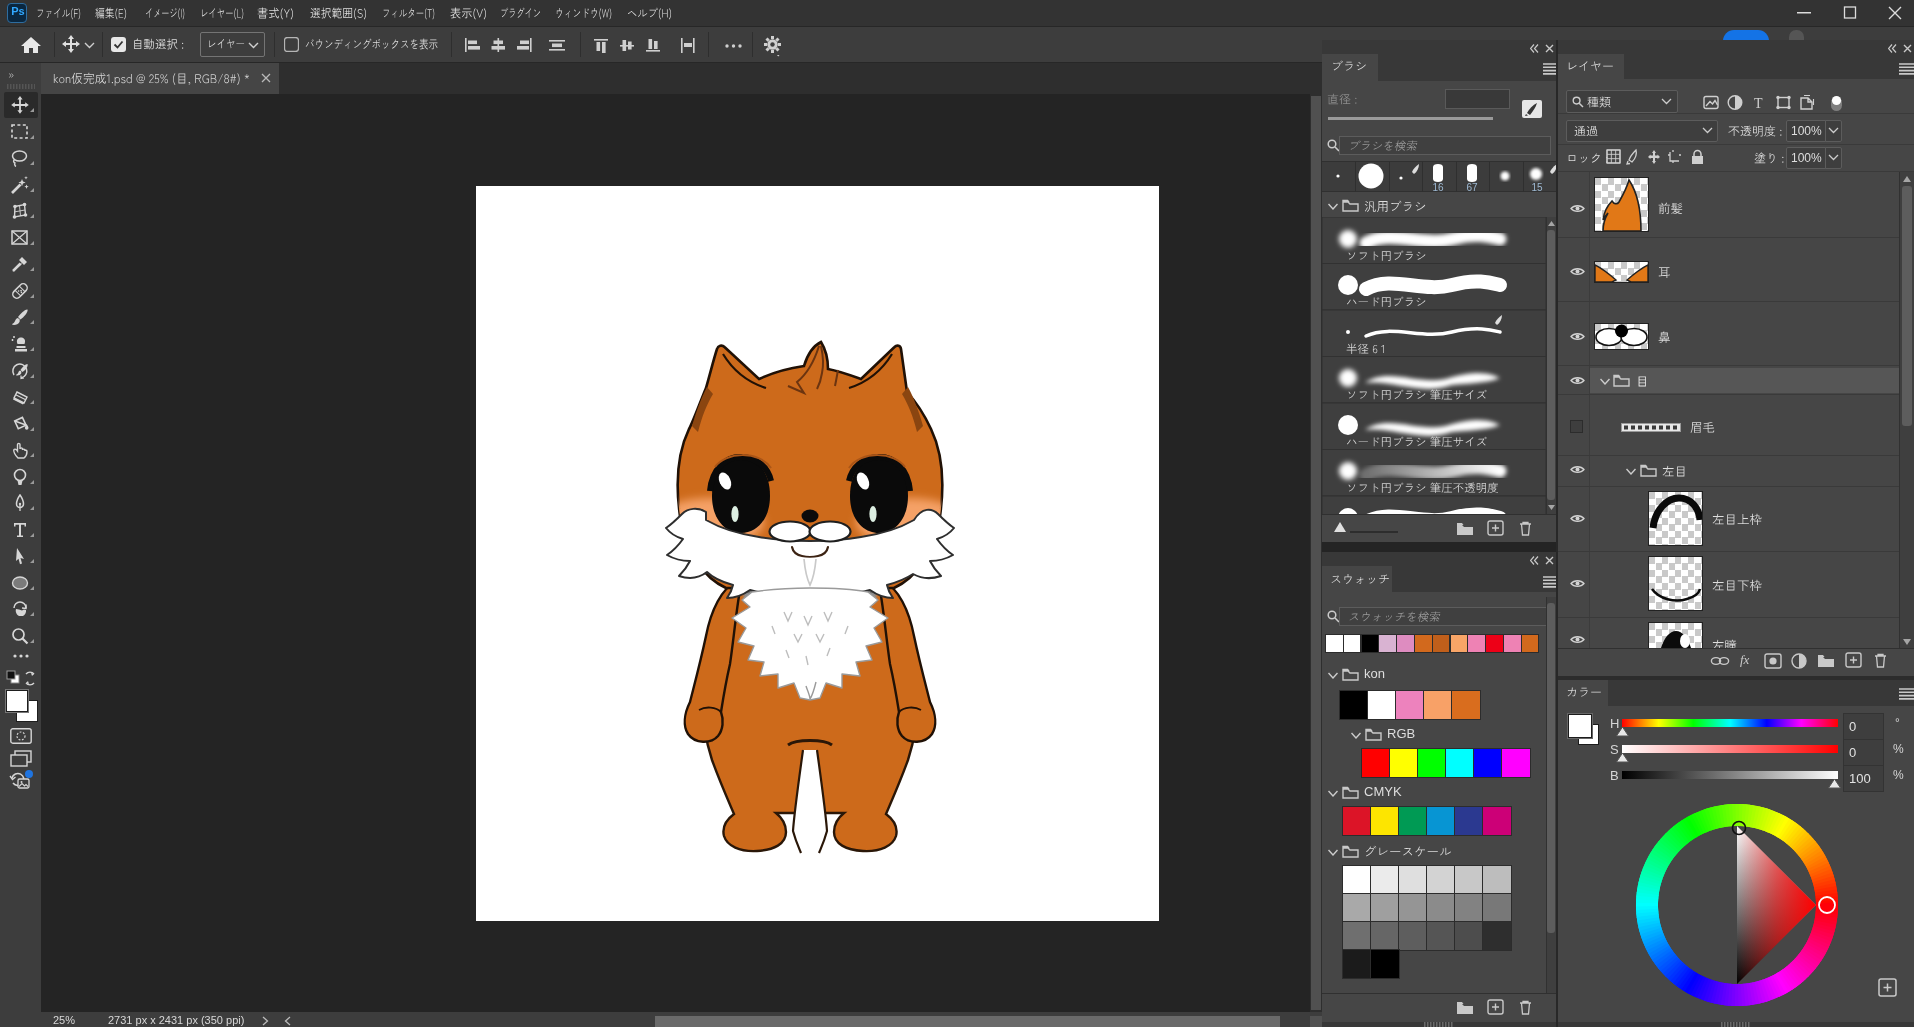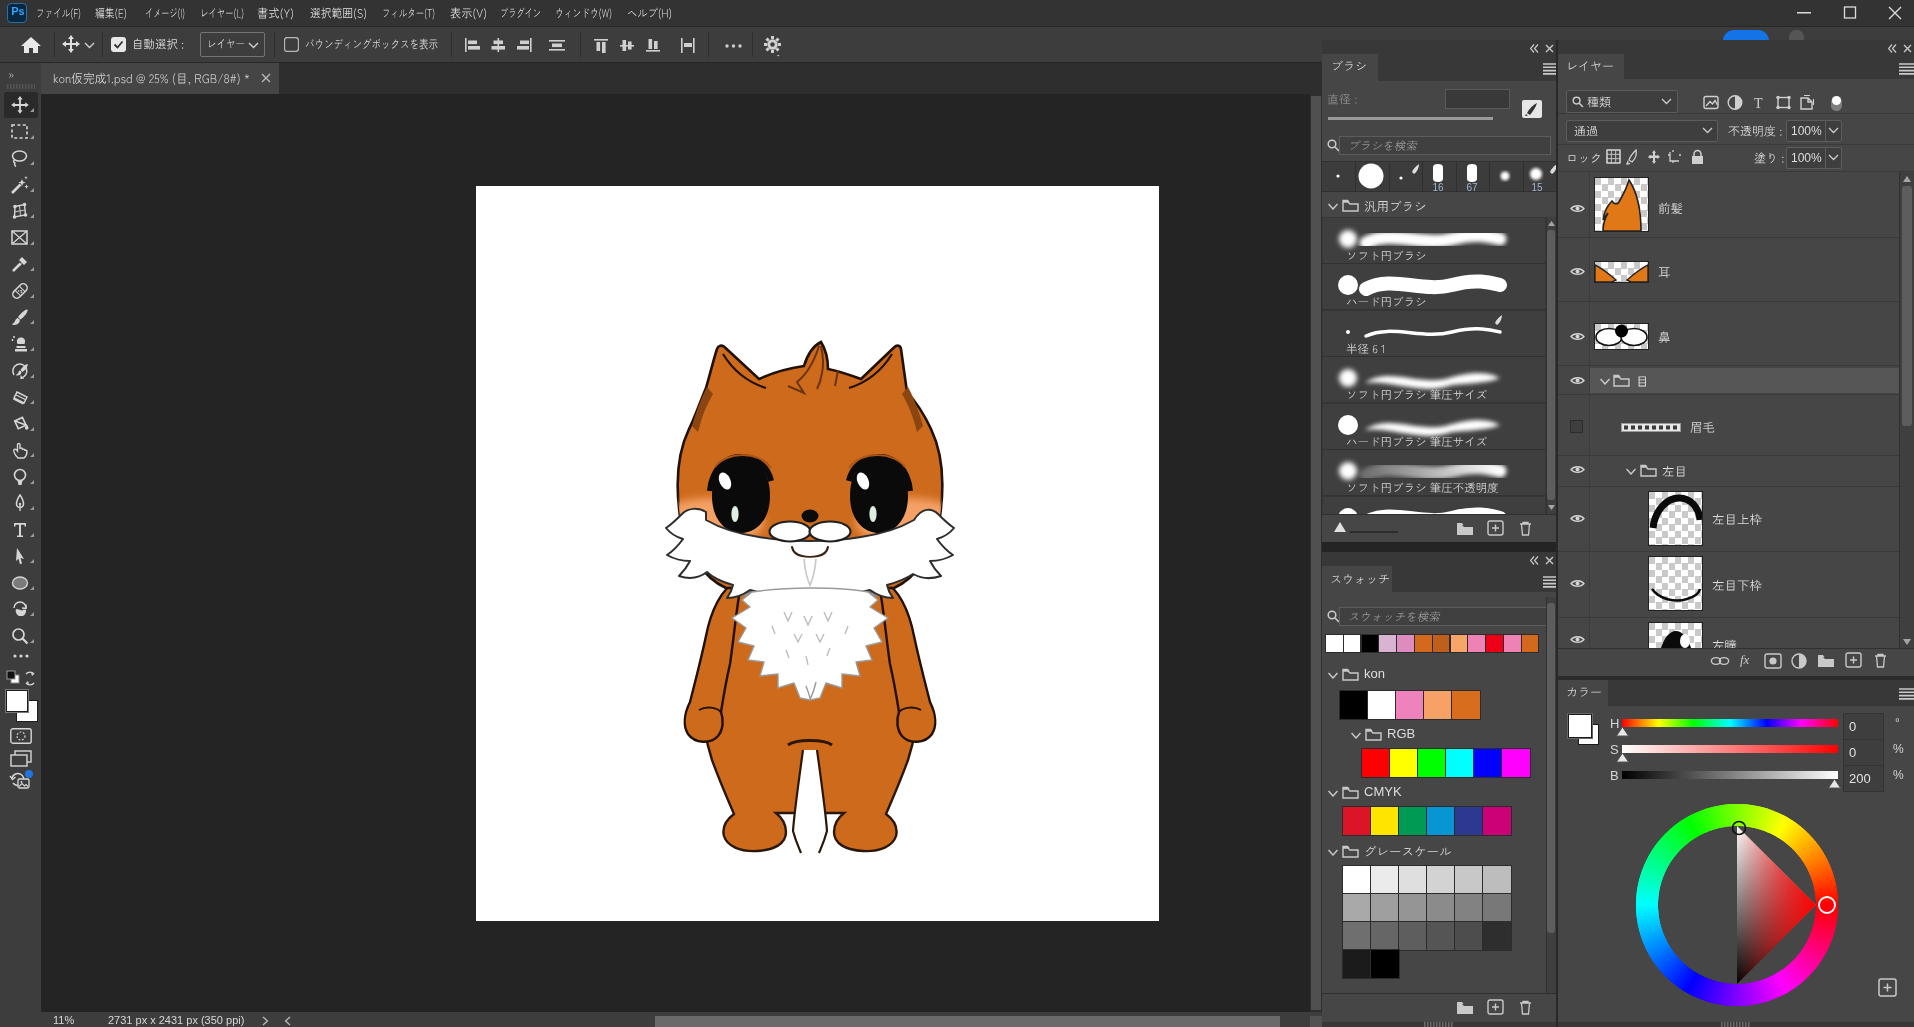--- a/index.html
+++ b/index.html
@@ -354,21 +354,21 @@
     <rect x="9" y="9" width="11" height="9" rx="1.5" fill="#3d3d3d" stroke="#d6d6d6" stroke-width="1.3"></rect>
     <circle cx="12.5" cy="12" r="1" fill="#d6d6d6"></circle>
     <path d="M10 16.5 L13 13.5 L15.5 16 L17 14.5 L19 16.5" fill="none" stroke="#d6d6d6" stroke-width="1.1"></path>
     <circle cx="20" cy="4" r="4" fill="#1f74e0"></circle>
   </svg>
 <div style="position:absolute;left:1310px;top:94px;width:12px;height:918px;background:#2e2e2e"></div>
 <div style="position:absolute;left:1311px;top:96px;width:10px;height:914px;background:#505050"></div>
 <div style="position:absolute;left:0;top:1012px;width:1322px;height:15px;background:#3d3d3d"></div>
 <div style="position:absolute;left:655px;top:1016px;width:625px;height:11px;background:#6a6a6a"></div>
 <div style="position:absolute;left:1310px;top:1016px;width:12px;height:11px;background:#525252"></div>
-<div class="abs" style="left:53px;top:1014px;font-size:11px;color:#d8d8d8">11%</div>
+<div class="abs" style="left:53px;top:1014px;font-size:11px;color:#d8d8d8">25%</div>
 <div class="abs" style="left:108px;top:1014px;font-size:11px;color:#d8d8d8">2731 px x 2431 px (350 ppi)</div>
 <svg class="abs" style="left:262px;top:1016px" width="40" height="10">
     <path d="M1 1 L5.5 5 L1 9" stroke="#bbb" stroke-width="1.3" fill="none"></path>
     <path d="M28 1 L23.5 5 L28 9" stroke="#bbb" stroke-width="1.3" fill="none"></path>
   </svg>
 <div style="position:absolute;left:476px;top:186px;width:683px;height:735px;background:#ffffff"></div>
 <svg class="abs" style="left:476px;top:186px" width="682" height="733" viewBox="0 0 682 733">
 <defs>
 <filter id="b4" x="-60%" y="-60%" width="220%" height="220%">
         <feGaussianBlur stdDeviation="4.5"></feGaussianBlur>
@@ -1077,21 +1077,21 @@
   </svg>
 <div style="position:absolute;left:1843px;top:739px;width:41px;height:27px;background:#3e3e3e;border:1px solid #333"></div>
 <div class="abs" style="left:1849px;top:745px;font-size:13px;color:#e2e2e2">0</div>
 <div class="abs" style="left:1893px;top:742px;font-size:12px;color:#d5d5d5">%</div>
 <div class="abs" style="left:1610px;top:768px;font-size:13px;color:#d5d5d5">B</div>
 <div style="position:absolute;left:1622px;top:771px;width:216px;height:8px;background:linear-gradient(to right,#000,#fff)"></div>
 <svg class="abs" style="left:1828px;top:779px" width="13" height="10">
     <path d="M6.5 0 L12.5 9 L0.5 9 Z" fill="#e8e8e8" stroke="#555" stroke-width="1"></path>
   </svg>
 <div style="position:absolute;left:1843px;top:765px;width:41px;height:27px;background:#3e3e3e;border:1px solid #333"></div>
-<div class="abs" style="left:1849px;top:771px;font-size:13px;color:#e2e2e2">200</div>
+<div class="abs" style="left:1849px;top:771px;font-size:13px;color:#e2e2e2">100</div>
 <div class="abs" style="left:1893px;top:768px;font-size:12px;color:#d5d5d5">%</div>
 <svg class="abs" style="left:1558px;top:706px" width="356" height="321" viewBox="0 706 356 321">
 <defs>
 <linearGradient id="vert" x1="0" y1="0" x2="0" y2="1">
         <stop offset="0" stop-color="#fff"></stop>
         <stop offset="1" stop-color="#000"></stop>
       </linearGradient>
 <linearGradient id="horz" x1="0" y1="0" x2="1" y2="0">
         <stop offset="0" stop-color="#f00" stop-opacity="0"></stop>
         <stop offset="0.5" stop-color="#f00" stop-opacity="0.55"></stop>

